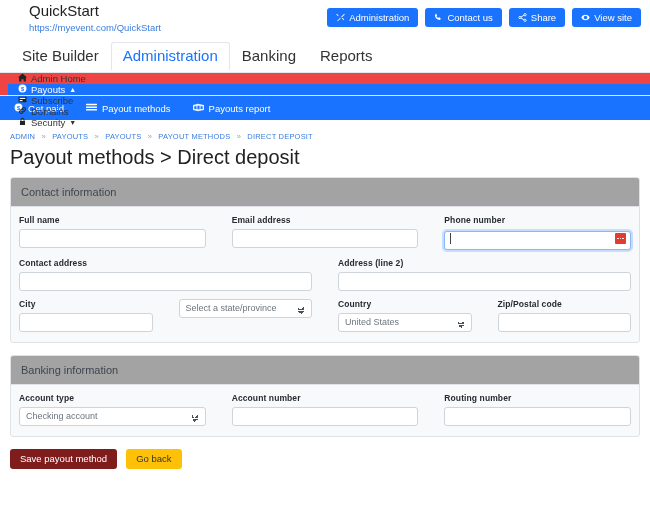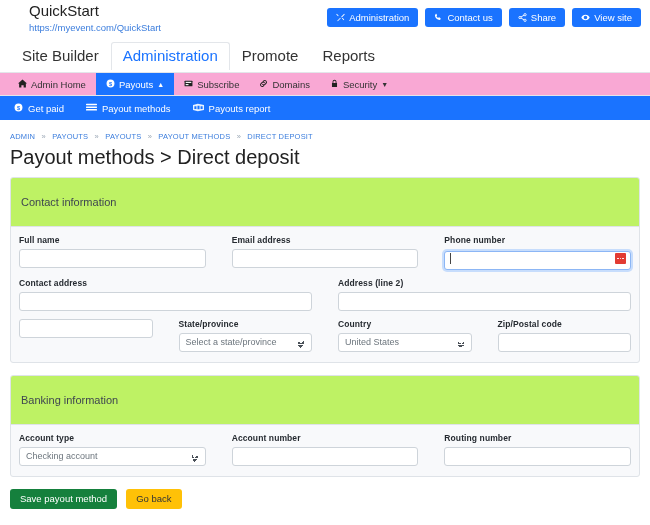--- a/index.html
+++ b/index.html
@@ -31,22 +31,22 @@
     font-size:15px; color:#333; padding:3px 11px 5px 11px; cursor:pointer;
     background:transparent; border:1px solid transparent; border-bottom:none;
     border-radius:3px 3px 0 0; line-height:19px;
   }
   .maintab.active {
     color:#1a73ff; background:#fff; border-color:#e3e6ea; border-bottom-color:#fff;
   }
 
   
   .subnav {
-    position:relative; height:24px; background:#f9a8d4; border-top:1px solid #e3e6ea;
-    border-bottom:1px solid #e3e6ea; display:flex; align-items:stretch; padding-left:8px;
+    position:relative; height:24px; background:#ef4444; border-top:1px solid #e3e6ea;
+    border-bottom:1px solid #e3e6ea; display:flex; align-items:stretch; padding-left:8px;flex-direction:column;
   }
   .subnav-item {
     display:flex; align-items:center; gap:4px; font-size:9.5px; color:#333;
     padding:0 10px; cursor:pointer; white-space:nowrap;
   }
   .subnav-item.active { background:#1a73ff; color:#fff; }
   .caret { font-size:7px; line-height:1; }
 
   
   .bluebar { height:24px; background:#1a73ff; display:flex; align-items:center; padding-left:14px; gap:22px; }
@@ -56,22 +56,22 @@
   .crumbs { padding:12px 0 0 10px; font-size:7.5px; letter-spacing:.2px; color:#3b7ddd; }
   .crumbs a { color:#3b7ddd; text-decoration:none; }
   .crumbs .sep { color:#9aa7b5; margin:0 4px; }
 
   
   .page-title { font-size:20px; color:#222; padding:5px 0 8px 10px; font-weight:400; }
 
   
   .panel { margin:0 10px 12px 10px; border:1px solid #dfe3e8; border-radius:3px; background:#f8f9fb; }
   .panel-head {
-    background:#bef264; border-bottom:1px solid #dfe3e8; color:#3f4650;
-    font-size:11px; padding:18px 10px; border-radius:2px 2px 0 0;
+    background:#a3a3a3; border-bottom:1px solid #dfe3e8; color:#3f4650;
+    font-size:11px; padding:8px 10px; border-radius:2px 2px 0 0;
   }
   .panel-body { padding:8px 8px 10px 8px; }
 
   .row { display:flex; gap:26px; margin-bottom:8px; }
   .row:last-child { margin-bottom:0; }
   .field { display:flex; flex-direction:column; }
   .field label { font-size:8.5px; font-weight:bold; color:#262b31; margin-bottom:4px; letter-spacing:.1px; }
 
   input.txt, select.sel {
     height:19px; border:1px solid #ced4da; border-radius:3px; background:#fff;
@@ -103,21 +103,21 @@
   .flag-icon {
     position:absolute; right:5px; top:4px; width:11px; height:11px;
     background:#e23b32; border-radius:1px; display:flex; align-items:center;
     justify-content:center; gap:1px;
   }
   .flag-icon i { width:1.5px; height:1.5px; background:#fff; border-radius:50%; display:block; }
 
   
   .footer { padding:0 0 0 10px; display:flex; gap:9px; align-items:center; }
   .btn-primary {
-    background:#15803d; color:#fff; border:none; border-radius:3px;
+    background:#7f1d1d; color:#fff; border:none; border-radius:3px;
     font-size:9.5px; height:20px; padding:0 10px; cursor:pointer;
     font-family:"Liberation Sans", sans-serif;
   }
   .btn-warning {
     background:#ffc107; color:#303337; border:none; border-radius:3px;
     font-size:9.5px; height:20px; padding:0 10px; cursor:pointer;
     font-family:"Liberation Sans", sans-serif;
   }
 </style>
 </head>
@@ -168,21 +168,21 @@
             </svg>
         </span>
         <span>View site</span>
       </button>
     </div>
   </div>
 
   <div class="maintabs">
     <div class="maintab">Site Builder</div>
     <div class="maintab active">Administration</div>
-    <div class="maintab">Promote</div>
+    <div class="maintab">Banking</div>
     <div class="maintab">Reports</div>
   </div>
 
   <div class="subnav">
     <div class="subnav-item">
       <span>
         <svg width="9" height="9" viewBox="0 0 16 16" fill="#222">
             <path d="M8 1L0 8h2v7h4v-4h4v4h4V8h2L8 1z"></path>
           </svg>
       </span>
@@ -312,24 +312,24 @@
           <input class="txt" type="text" value="" style="">
         </div>
         <div class="field" style="width:305px">
           <label>Address (line 2)</label>
           <input class="txt" type="text" value="" style="">
         </div>
       </div>
 
       <div class="row">
         <div class="field" style="width:148px">
+          <label>City</label>
           <input class="txt" type="text" value="" style="">
         </div>
         <div class="field" style="width:148px">
-          <label>State/province</label>
           <select class="sel">
             <option>Select a state/province</option>
           </select>
         </div>
         <div class="field" style="width:148px">
           <label>Country</label>
           <select class="sel">
             <option>United States</option>
           </select>
         </div>

